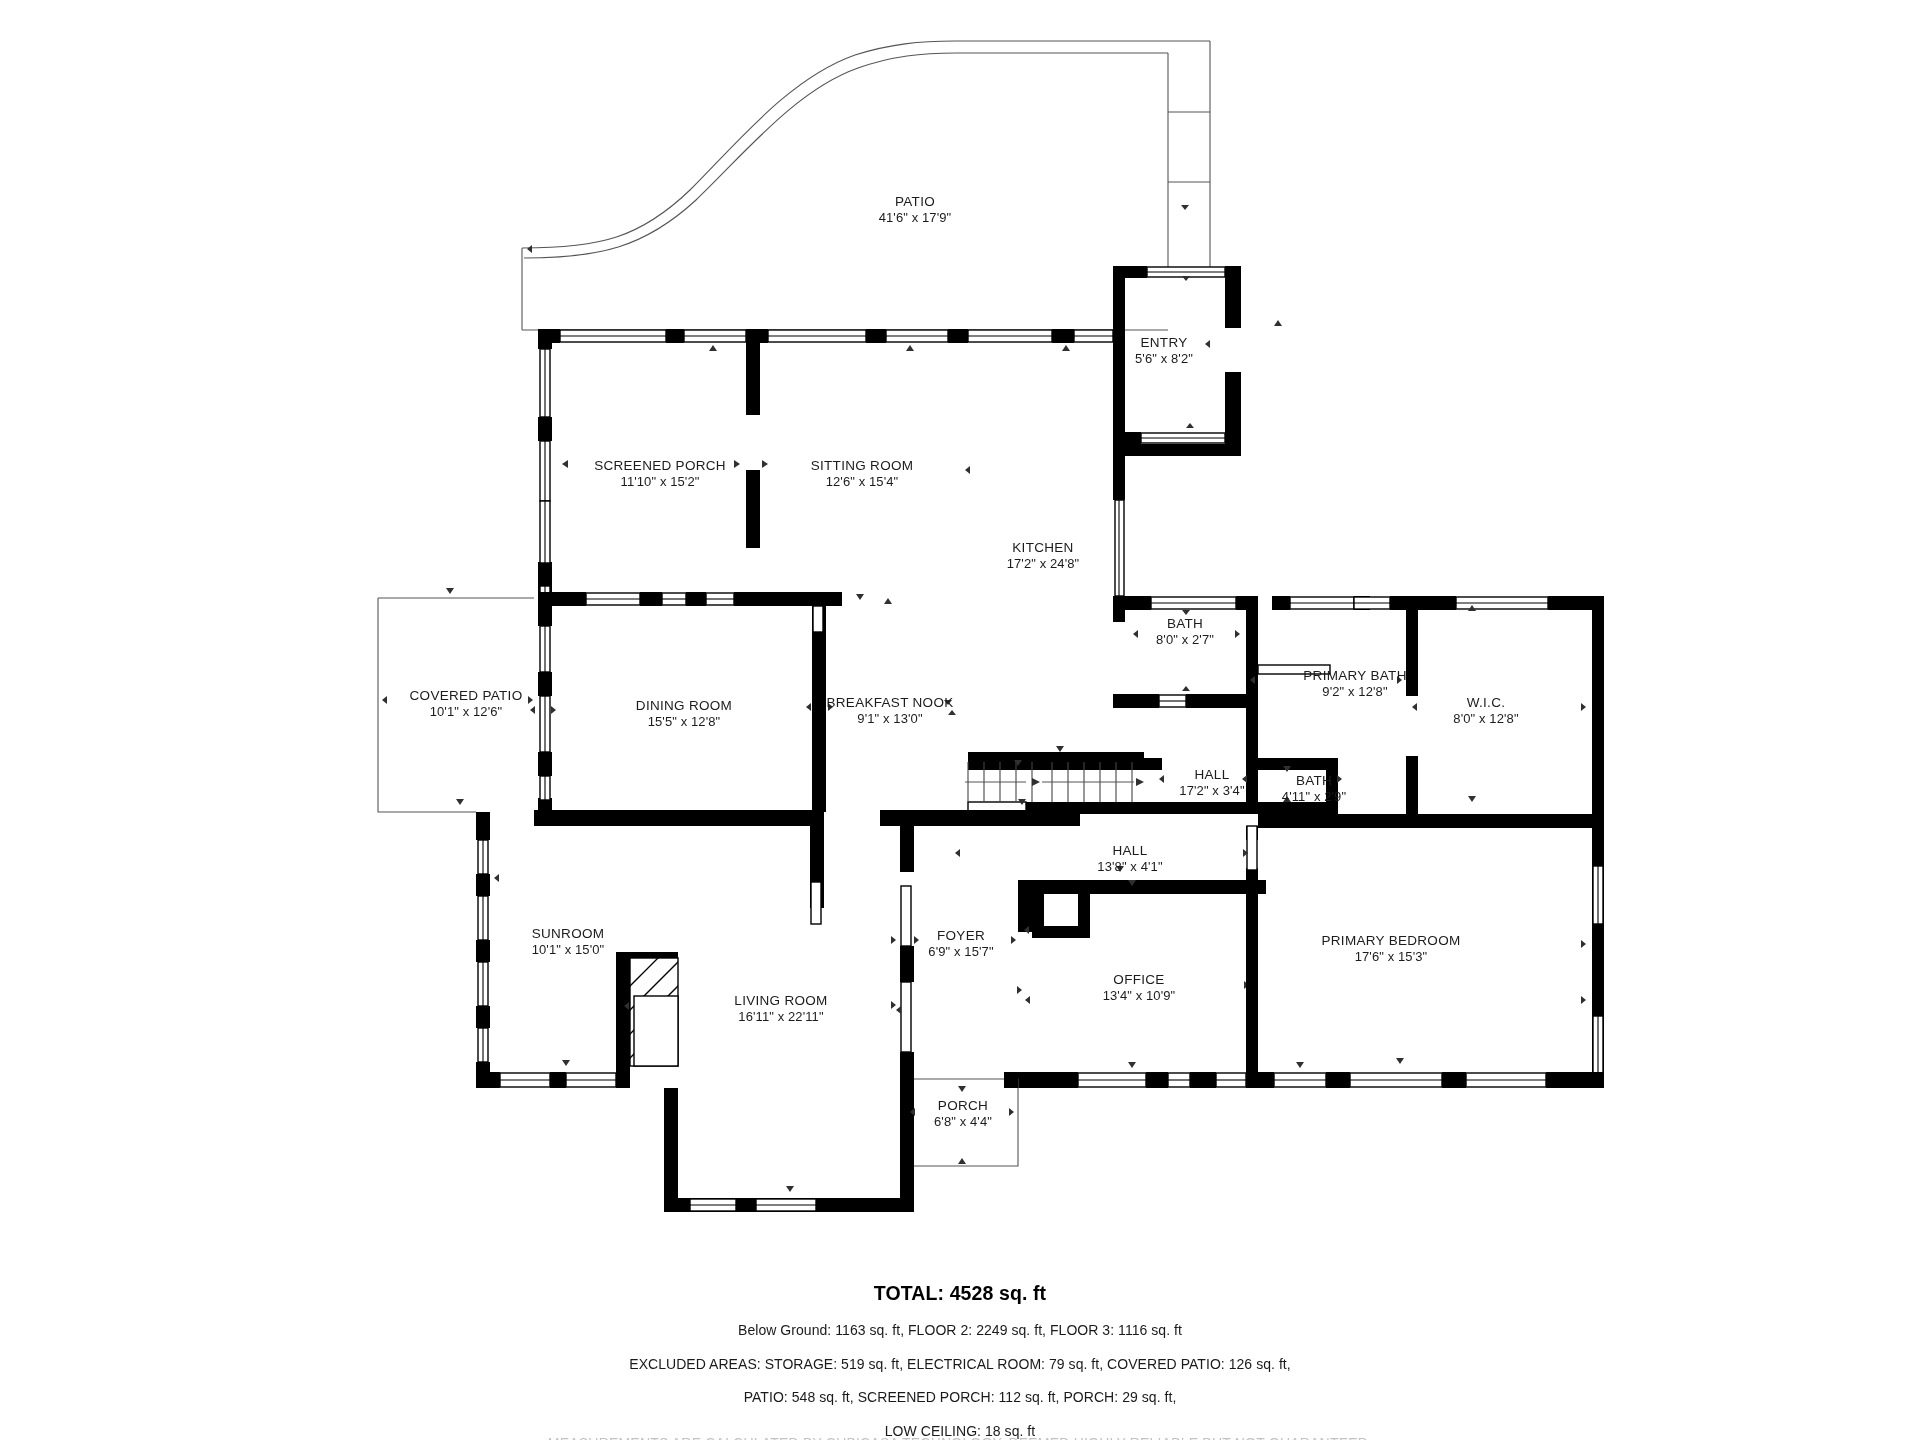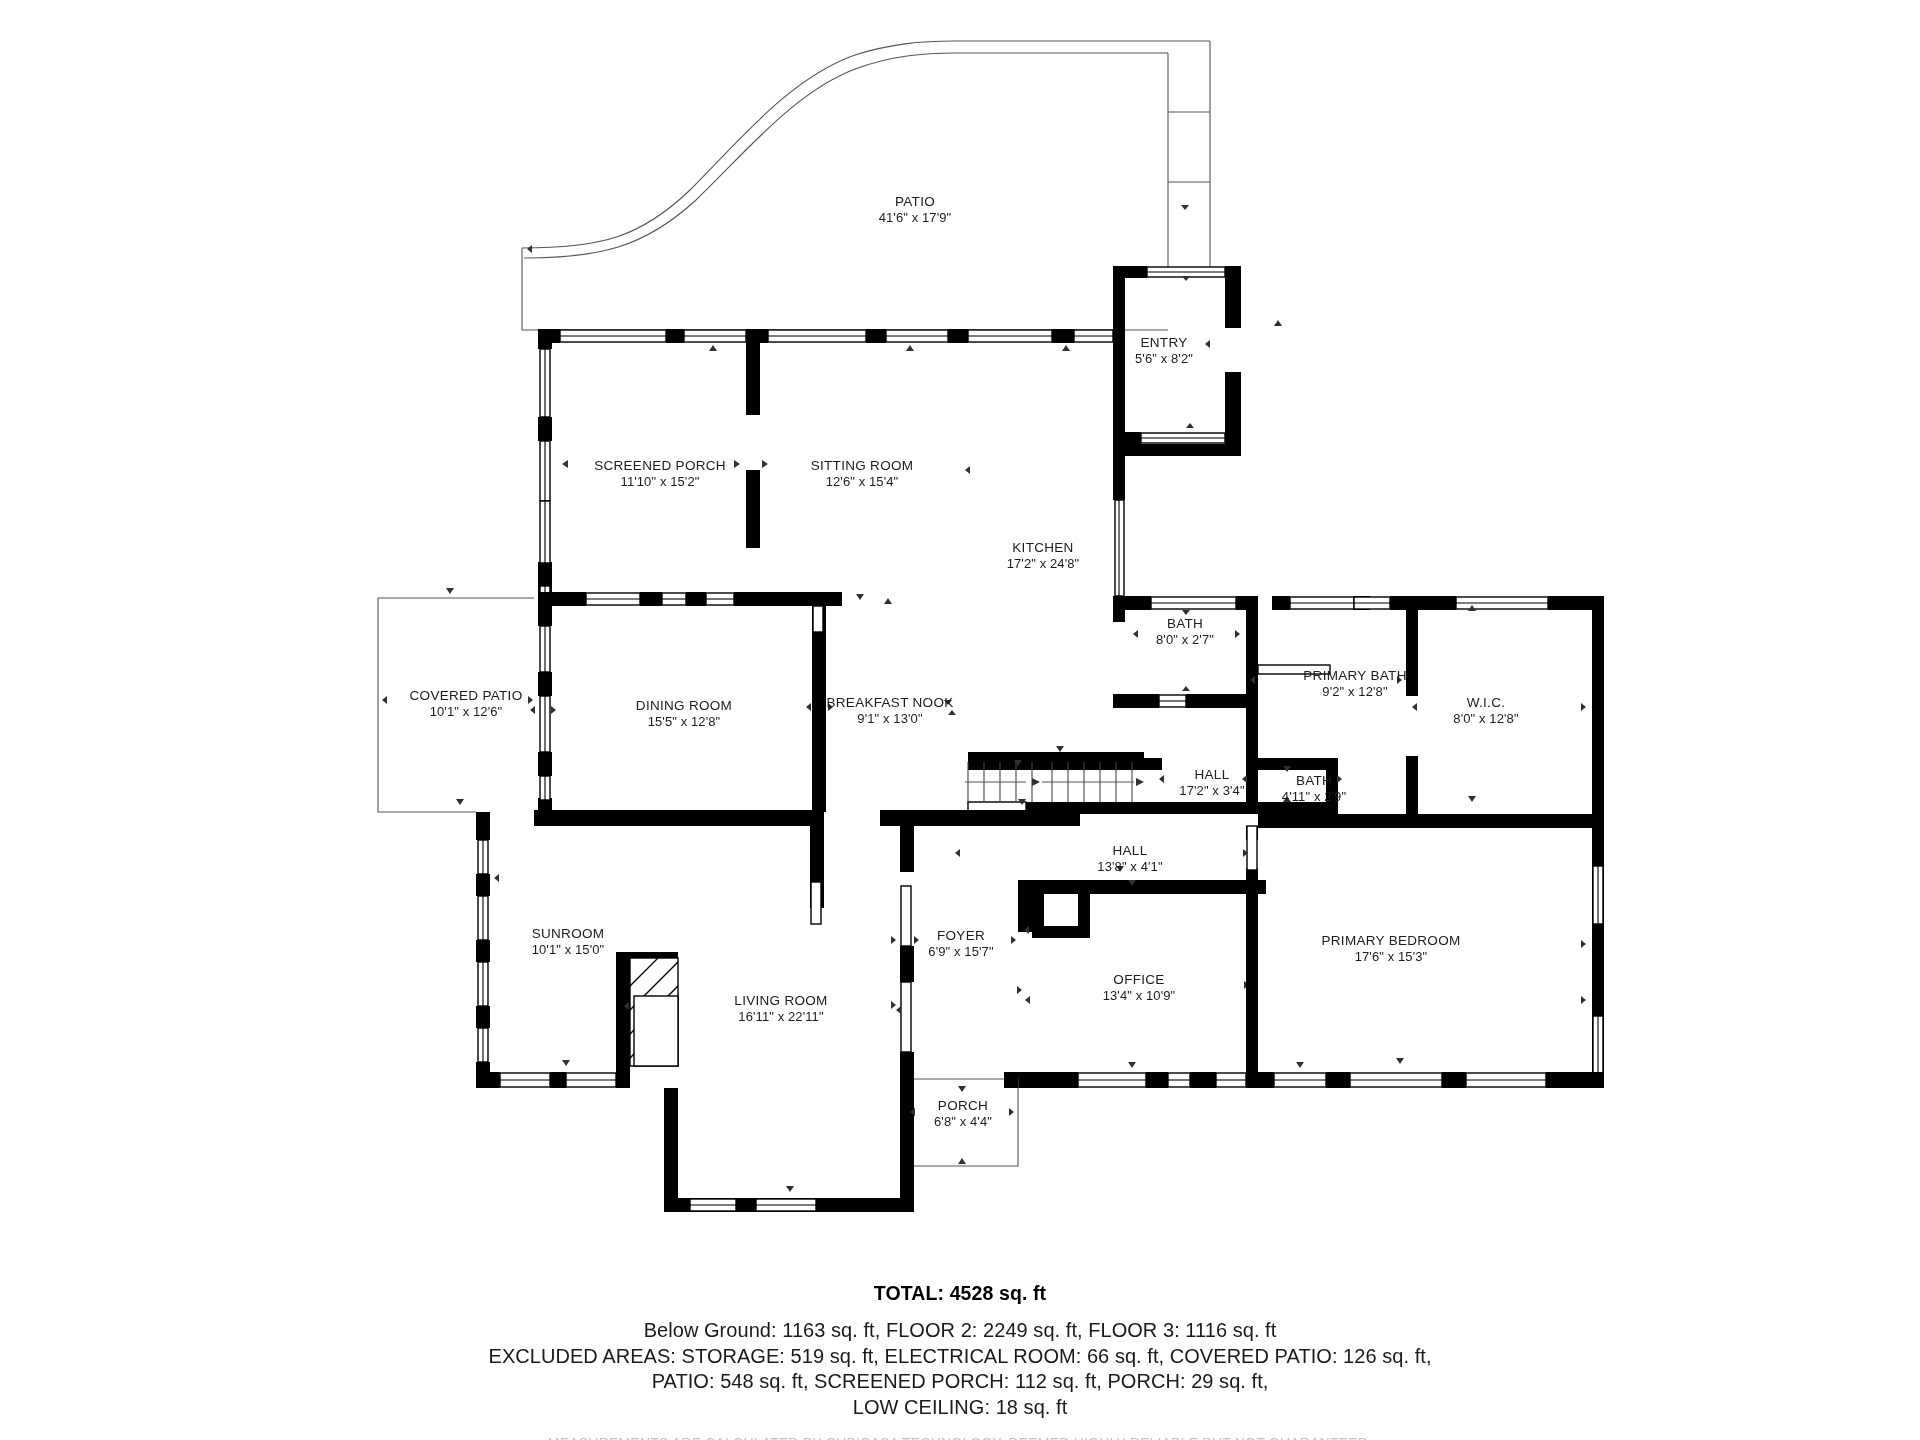--- a/index.html
+++ b/index.html
@@ -64,25 +64,25 @@
     font-family: "Liberation Sans", sans-serif;
     font-size: 19.5px;
     font-weight: bold;
     color: #000000;
     letter-spacing: 0.1px;
     line-height: 26px;
     margin: 12px;
   }
   #summary .line {
     font-family: "Liberation Sans", sans-serif;
-    font-size: 20px;
+    font-size: 14px;
     color: #1a1a1a;
     letter-spacing: 0.05px;
     line-height: 25.5px;
-    margin: 0;
+    margin: 8px;
     white-space: nowrap;
   }
   #disclaimer {
     position: absolute;
     left: 0;
     top: 1435px;
     width: 1920px;
     text-align: center;
     font-family: "Liberation Sans", sans-serif;
     font-size: 14px;
@@ -582,19 +582,19 @@
       <g>
         <text class="room-name" x="963" y="1106">PORCH</text>
         <text class="room-dim" x="963" y="1123">6'8" x 4'4"</text>
       </g>
     </g>
   </svg>
 
   <div id="summary">
     <p class="total">TOTAL: 4528 sq. ft</p>
     <p class="line">Below Ground: 1163 sq. ft, FLOOR 2: 2249 sq. ft, FLOOR 3: 1116 sq. ft</p>
-    <p class="line">EXCLUDED AREAS: STORAGE: 519 sq. ft, ELECTRICAL ROOM: 66 sq. ft, COVERED PATIO: 126 sq. ft,</p>
+    <p class="line">EXCLUDED AREAS: STORAGE: 519 sq. ft, ELECTRICAL ROOM: 79 sq. ft, COVERED PATIO: 126 sq. ft,</p>
     <p class="line">PATIO: 548 sq. ft, SCREENED PORCH: 112 sq. ft, PORCH: 29 sq. ft,</p>
     <p class="line">LOW CEILING: 18 sq. ft</p>
   </div>
 
   <div id="disclaimer">MEASUREMENTS ARE CALCULATED BY CUBICASA TECHNOLOGY. DEEMED HIGHLY RELIABLE BUT NOT GUARANTEED.</div>
 </div>
 
 </body></html>

